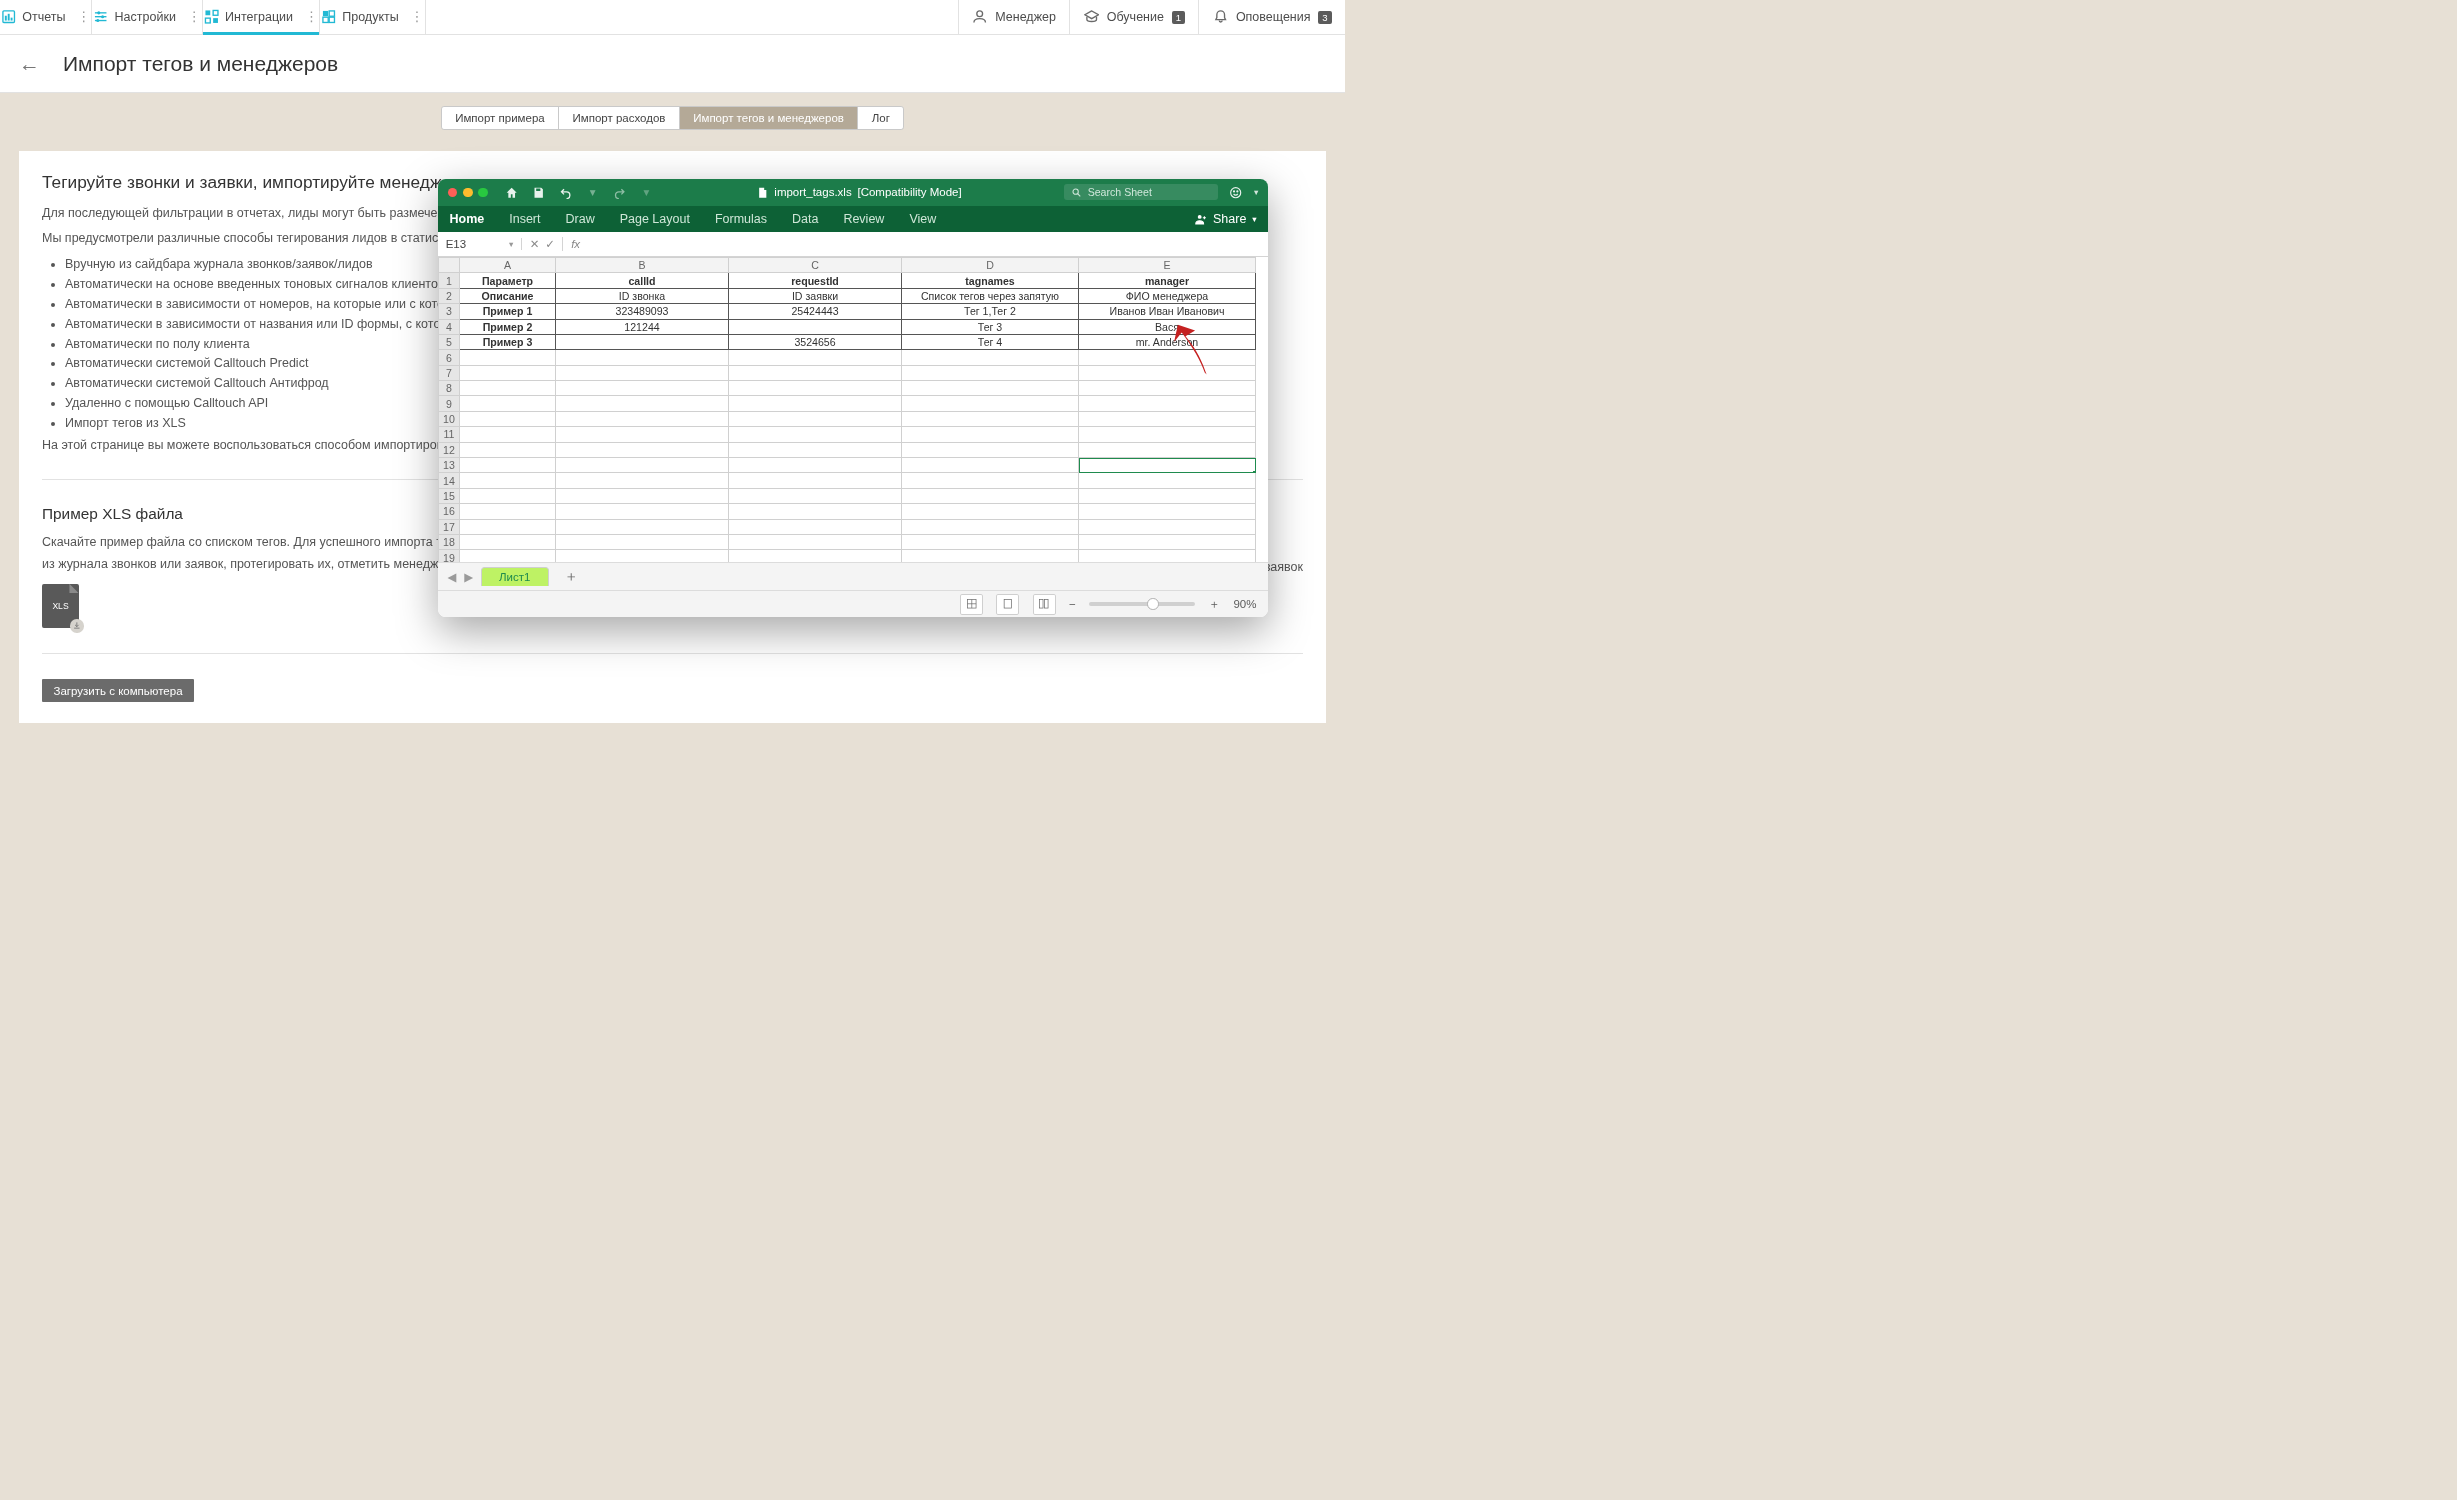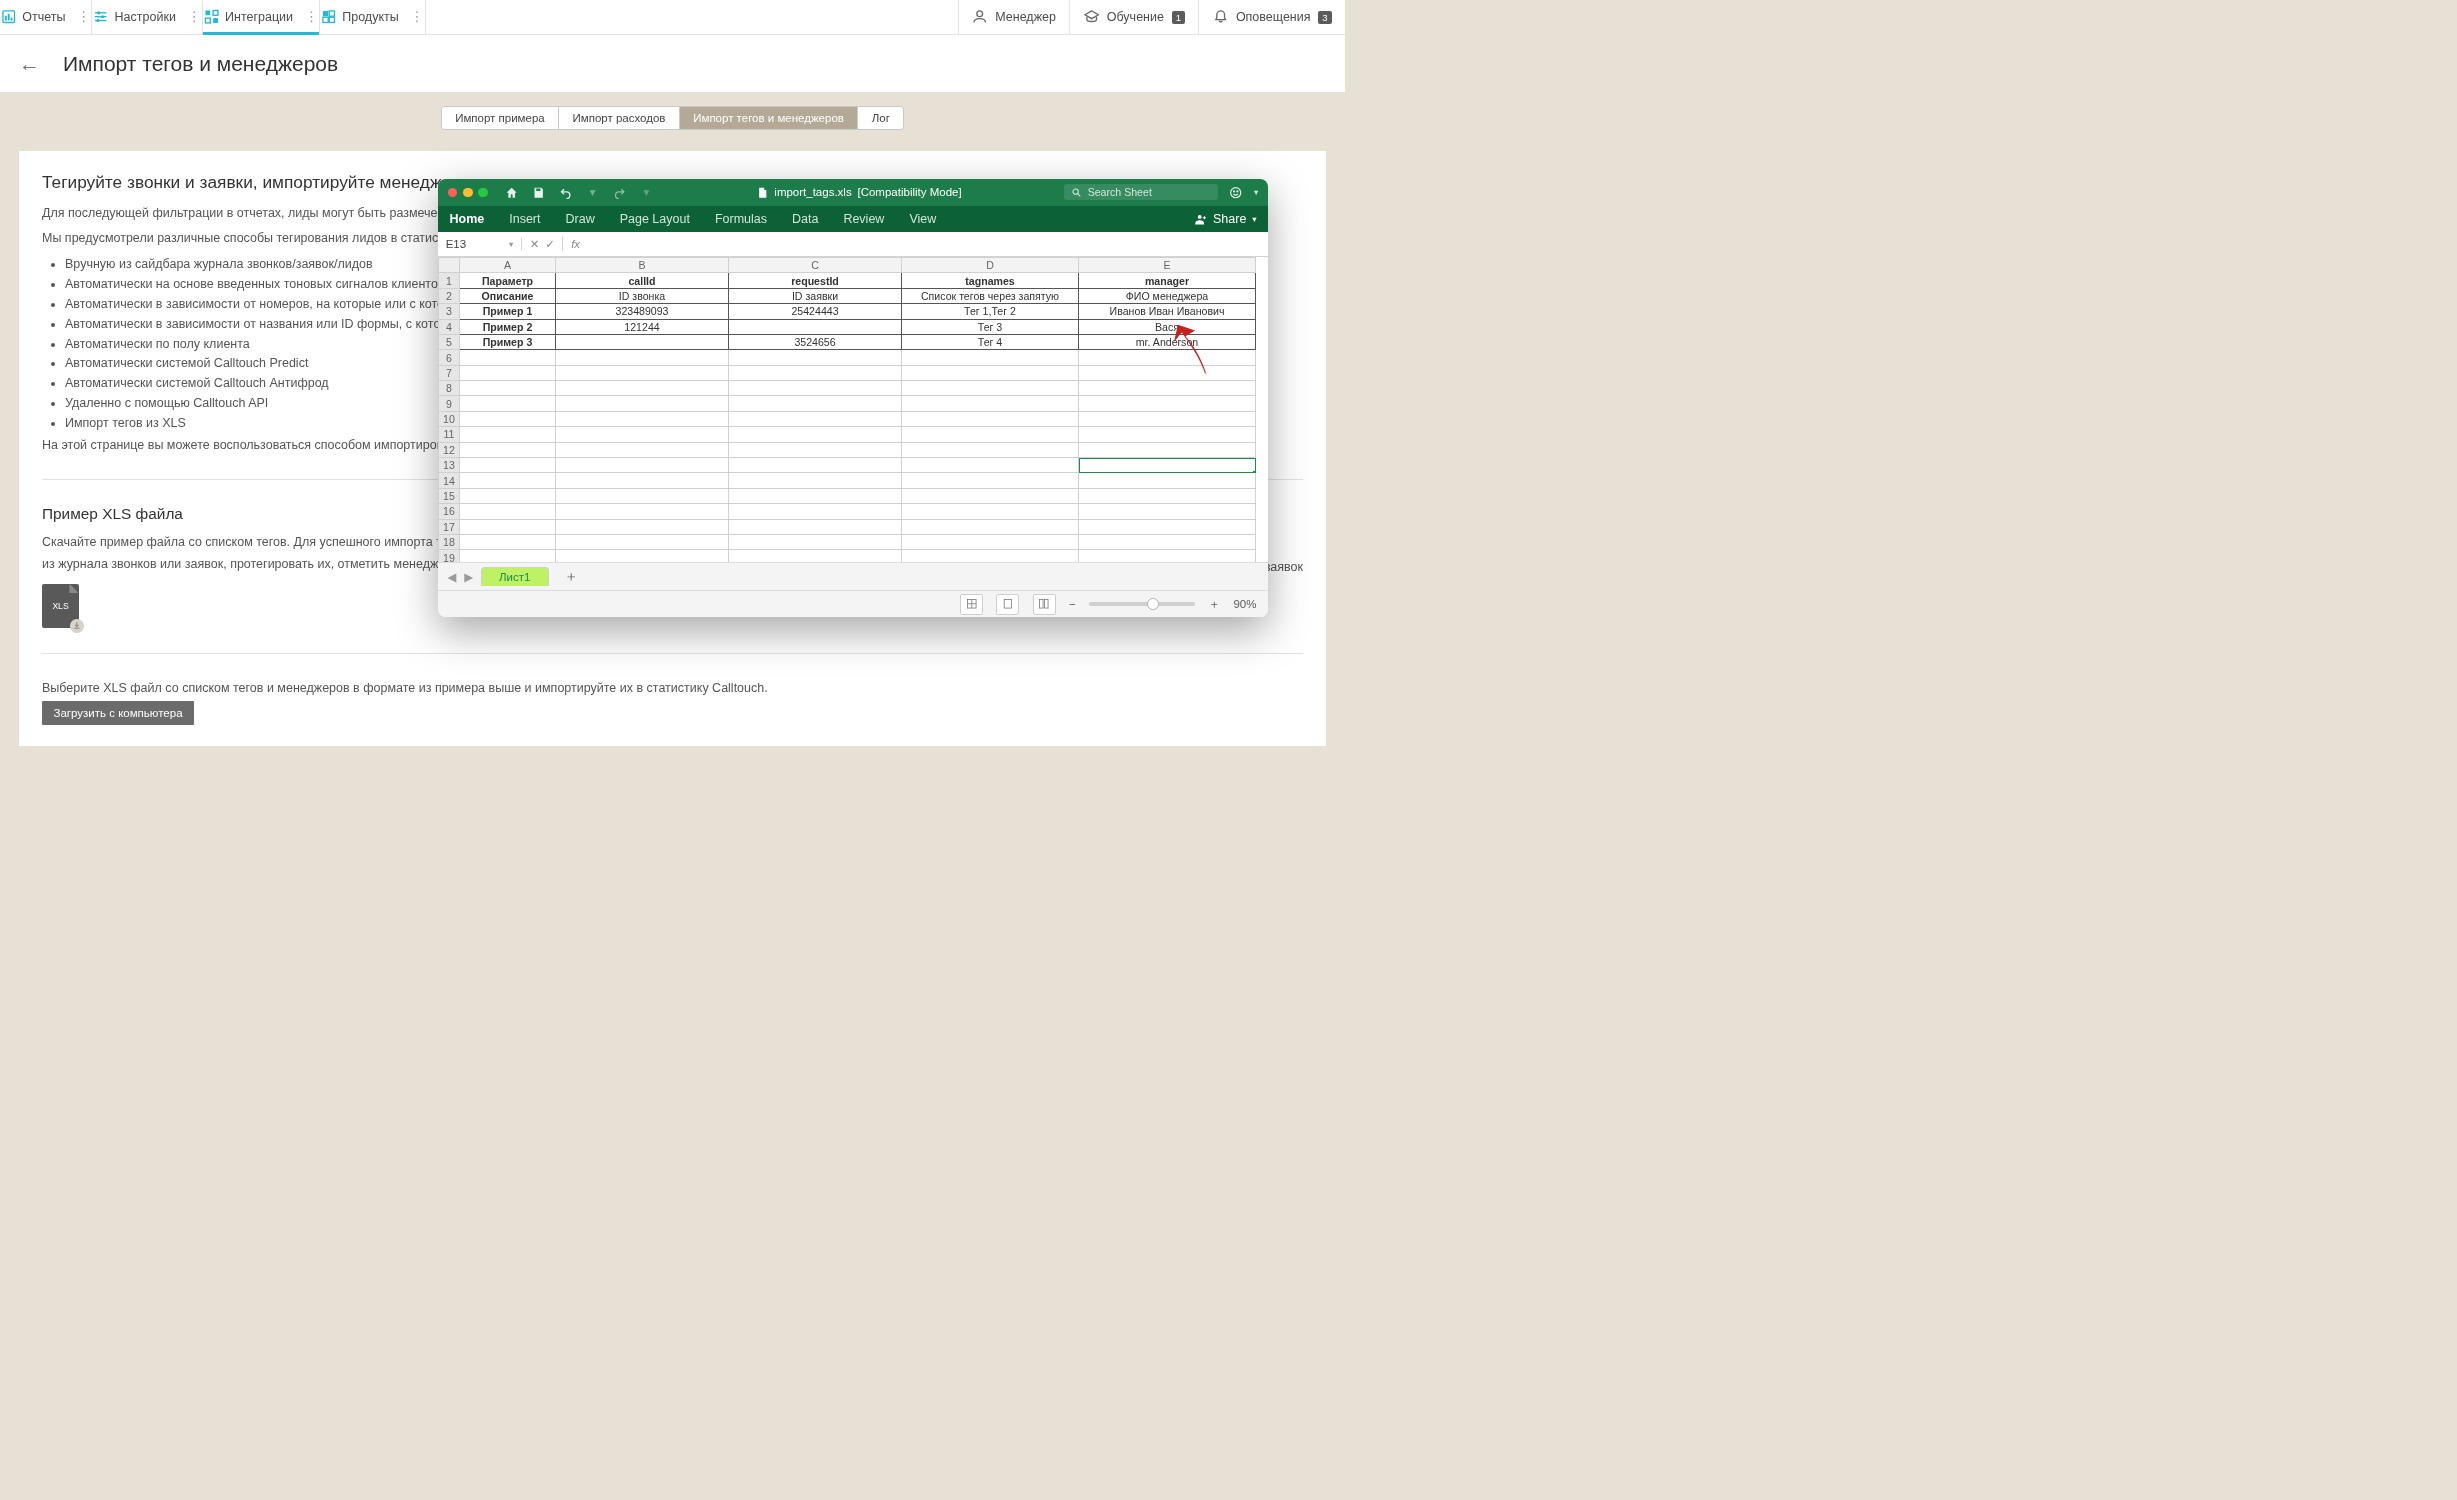--- a/index.html
+++ b/index.html
@@ -427,21 +427,20 @@
               <path d="M5 1v5M3 4l2 2 2-2M2 8h6" stroke="#7a7a7a" stroke-width="1.2" fill="none" stroke-linecap="round"></path>
             </svg>
         </span>
       </div>
     </div>
     <span style="align-self:center; color:#555;">и заявок</span>
   </div>
 
   <hr class="section-divider">
 
-  <p>Выберите XLS файл со списком тегов и менеджеров в формате из примера выше и импортируйте их в статистику Calltouch.</p>
   <button class="btn">Загрузить с компьютера</button>
 </div>
 
 <div class="excel-window">
 
   <div class="excel-titlebar">
     <div class="traffic">
       <span class="tr-r"></span>
       <span class="tr-y"></span>
       <span class="tr-g"></span>

